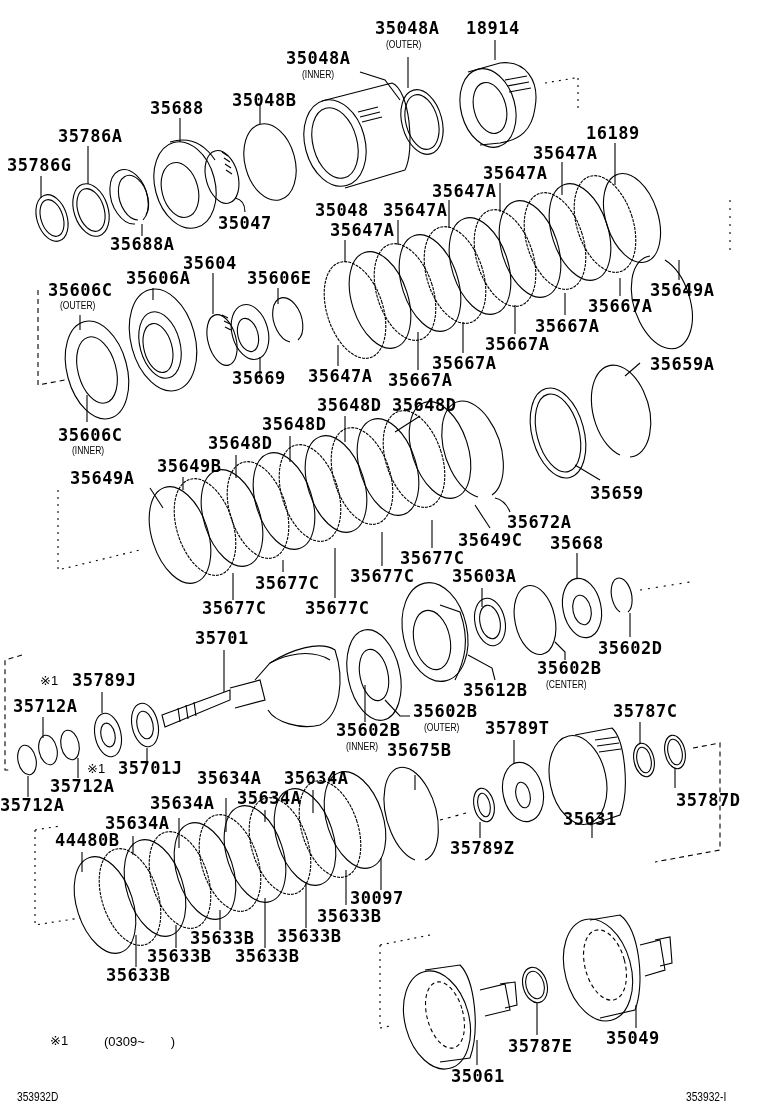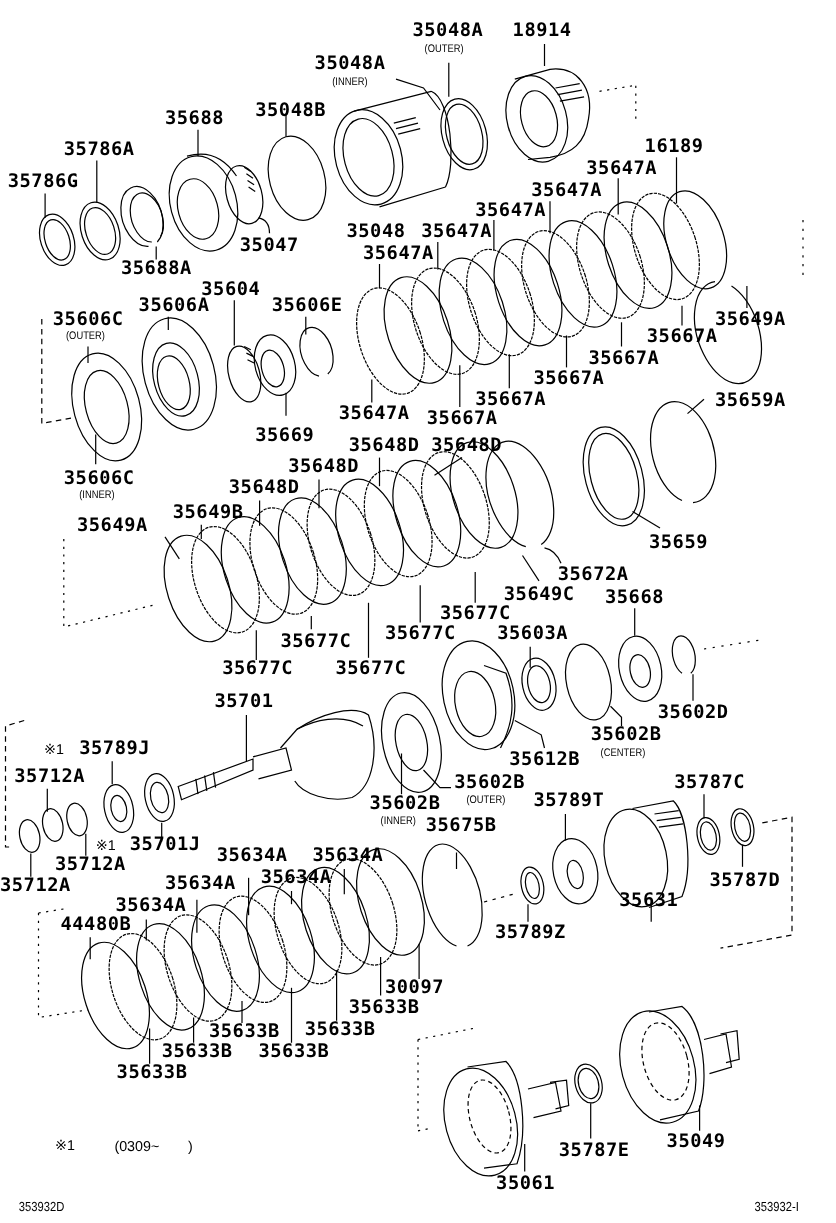--- a/index.html
+++ b/index.html
@@ -336,21 +336,21 @@
 <div class="lbl" style="left:48px;top:282px">35606C</div>
 <div class="sub" style="left:60px;top:301px">(OUTER)</div>
 <div class="lbl" style="left:126px;top:270px">35606A</div>
 <div class="lbl" style="left:650px;top:282px">35649A</div>
 <div class="lbl" style="left:588px;top:298px">35667A</div>
 <div class="lbl" style="left:535px;top:318px">35667A</div>
 <div class="lbl" style="left:485px;top:336px">35667A</div>
 <div class="lbl" style="left:432px;top:355px">35667A</div>
 <div class="lbl" style="left:308px;top:368px">35647A</div>
 <div class="lbl" style="left:388px;top:372px">35667A</div>
-<div class="lbl" style="left:232px;top:388px">35669</div>
+<div class="lbl" style="left:232px;top:370px">35669</div>
 <div class="lbl" style="left:650px;top:356px">35659A</div>
 <div class="lbl" style="left:58px;top:427px">35606C</div>
 <div class="sub" style="left:72px;top:446px">(INNER)</div>
 <div class="lbl" style="left:317px;top:397px">35648D</div>
 <div class="lbl" style="left:392px;top:397px">35648D</div>
 <div class="lbl" style="left:262px;top:416px">35648D</div>
 <div class="lbl" style="left:208px;top:435px">35648D</div>
 <div class="lbl" style="left:157px;top:458px">35649B</div>
 <div class="lbl" style="left:70px;top:470px">35649A</div>
 <div class="lbl" style="left:590px;top:485px">35659</div>
@@ -379,21 +379,21 @@
 <div class="lbl" style="left:485px;top:720px">35789T</div>
 <div class="lbl" style="left:387px;top:742px">35675B</div>
 <div class="note" style="left:87px;top:761px">※1</div>
 <div class="lbl" style="left:118px;top:760px">35701J</div>
 <div class="lbl" style="left:50px;top:778px">35712A</div>
 <div class="lbl" style="left:197px;top:770px">35634A</div>
 <div class="lbl" style="left:284px;top:770px">35634A</div>
 <div class="lbl" style="left:0px;top:797px">35712A</div>
 <div class="lbl" style="left:150px;top:795px">35634A</div>
 <div class="lbl" style="left:237px;top:790px">35634A</div>
-<div class="lbl" style="left:645px;top:792px">35787D</div>
+<div class="lbl" style="left:676px;top:792px">35787D</div>
 <div class="lbl" style="left:105px;top:815px">35634A</div>
 <div class="lbl" style="left:55px;top:832px">44480B</div>
 <div class="lbl" style="left:450px;top:840px">35789Z</div>
 <div class="lbl" style="left:563px;top:811px">35631</div>
 <div class="lbl" style="left:350px;top:890px">30097</div>
 <div class="lbl" style="left:317px;top:908px">35633B</div>
 <div class="lbl" style="left:190px;top:930px">35633B</div>
 <div class="lbl" style="left:277px;top:928px">35633B</div>
 <div class="lbl" style="left:147px;top:948px">35633B</div>
 <div class="lbl" style="left:235px;top:948px">35633B</div>

